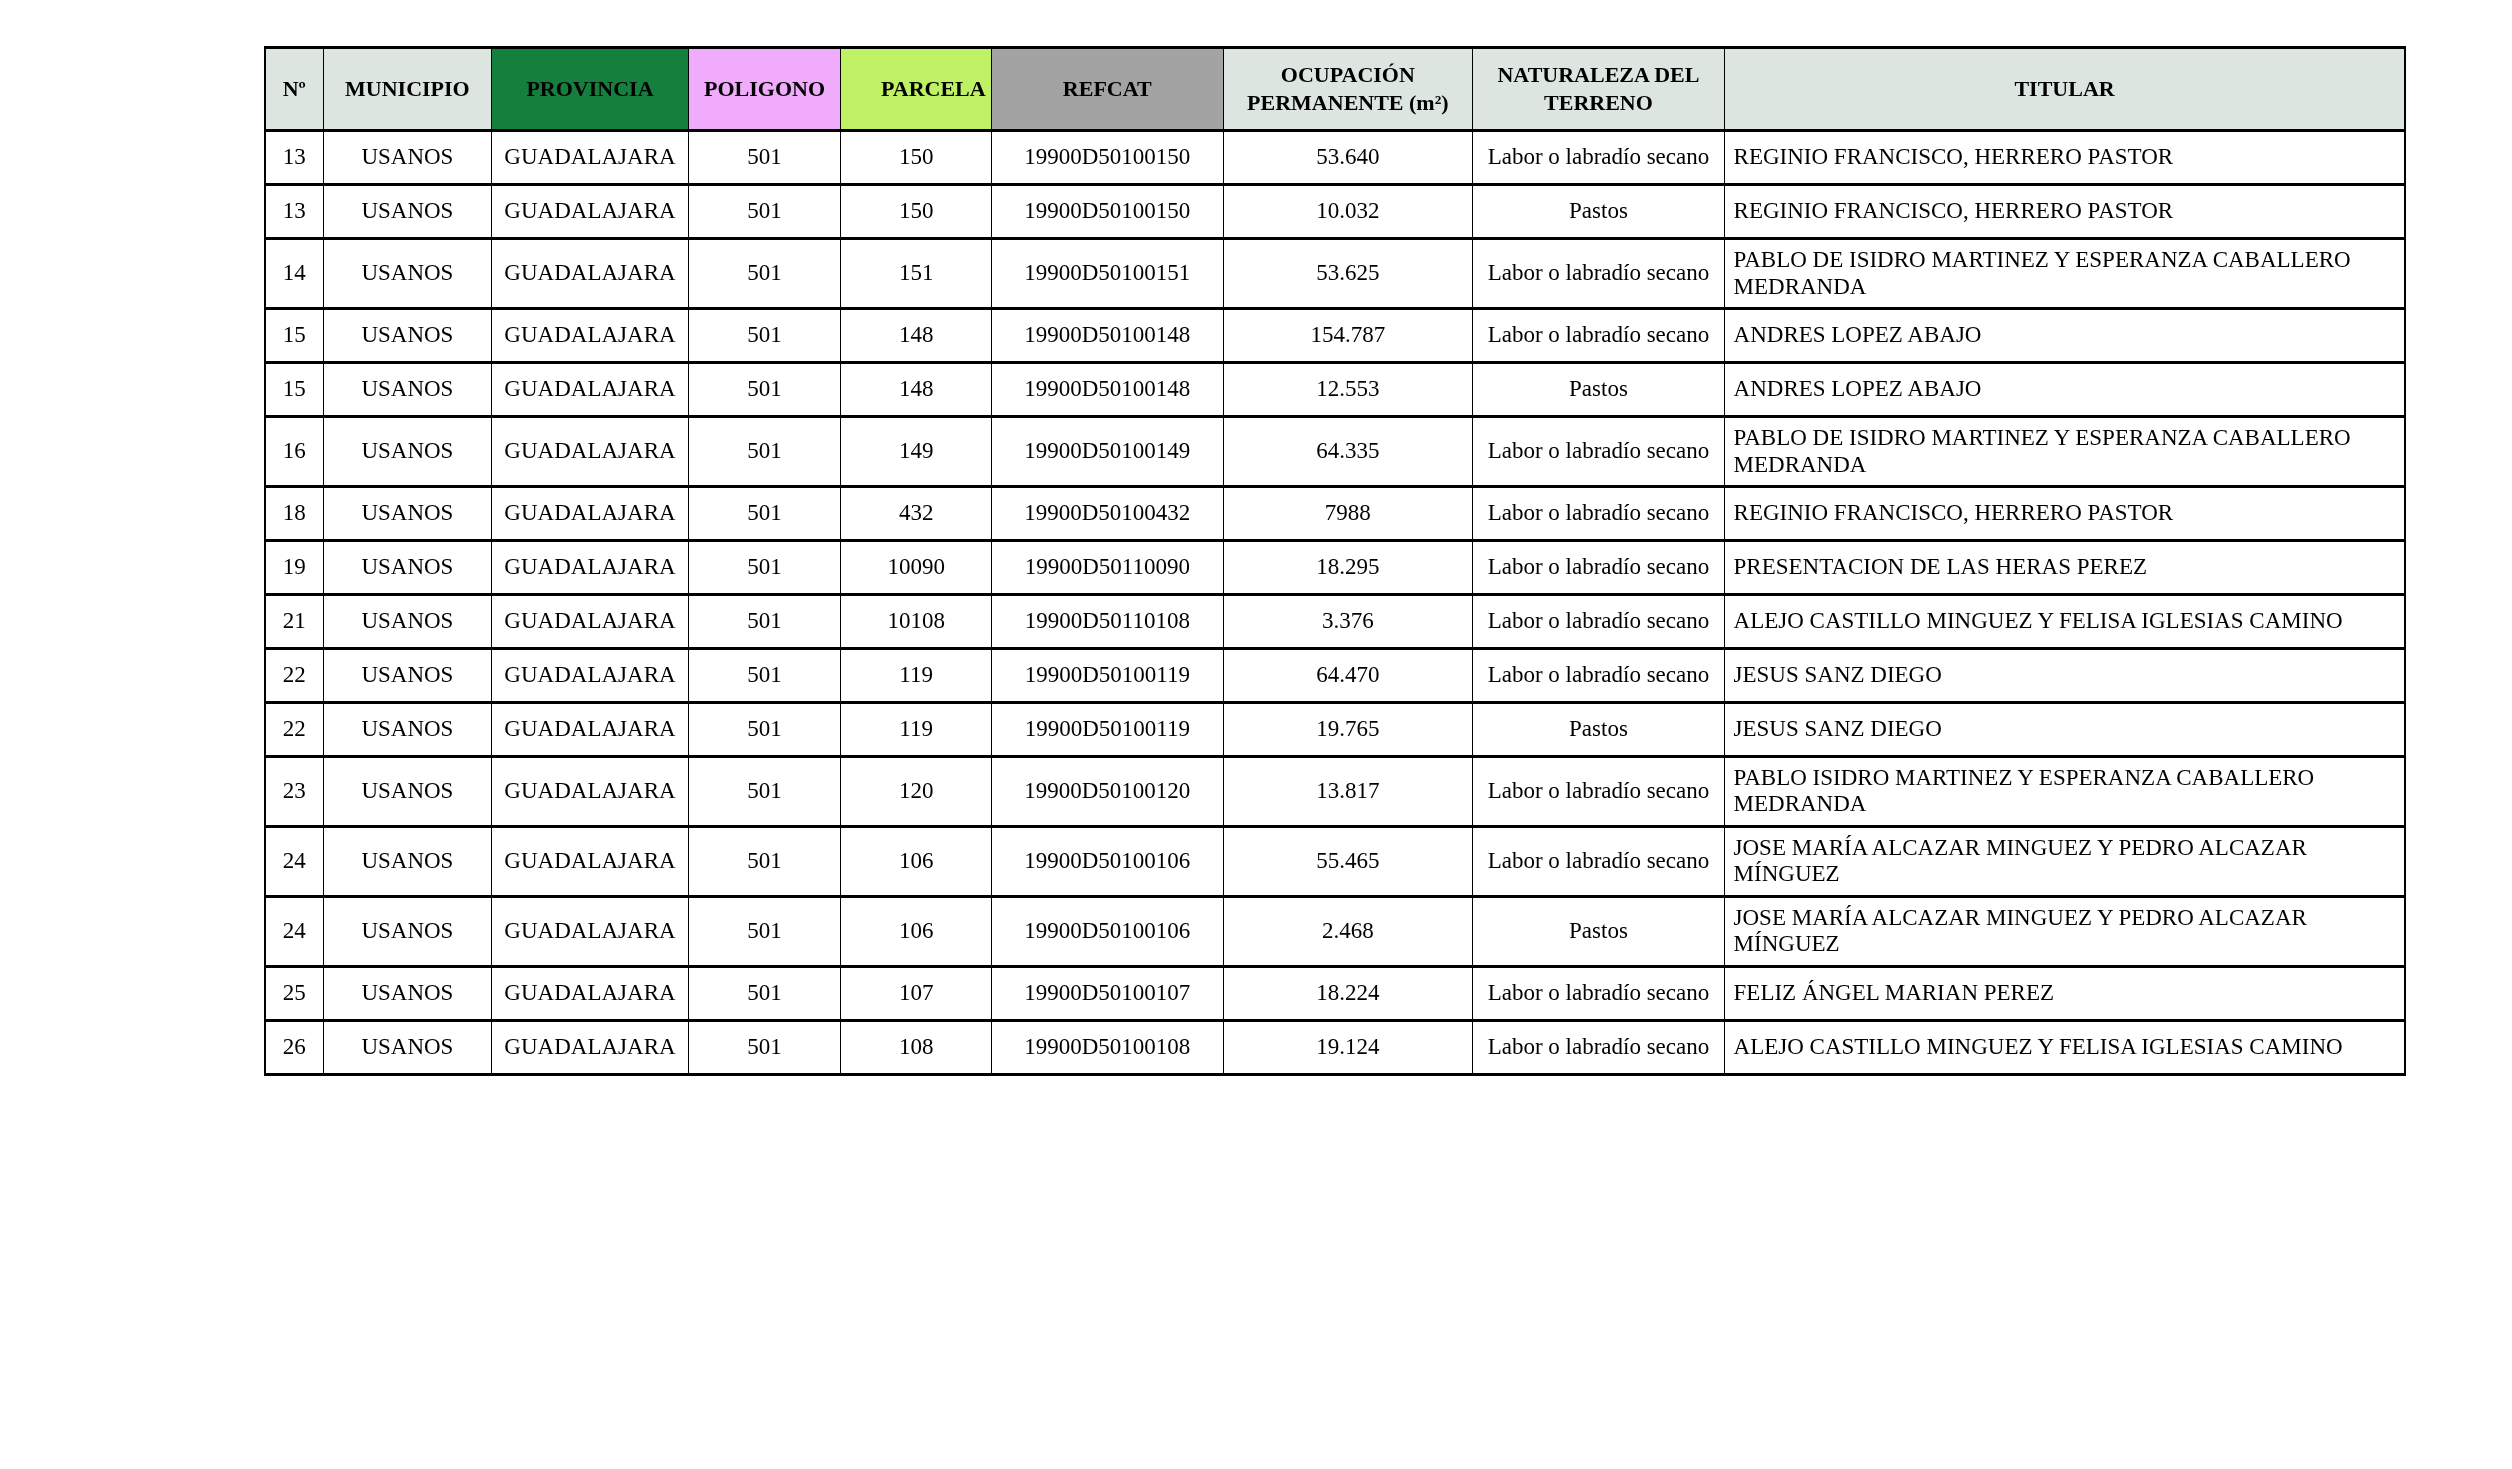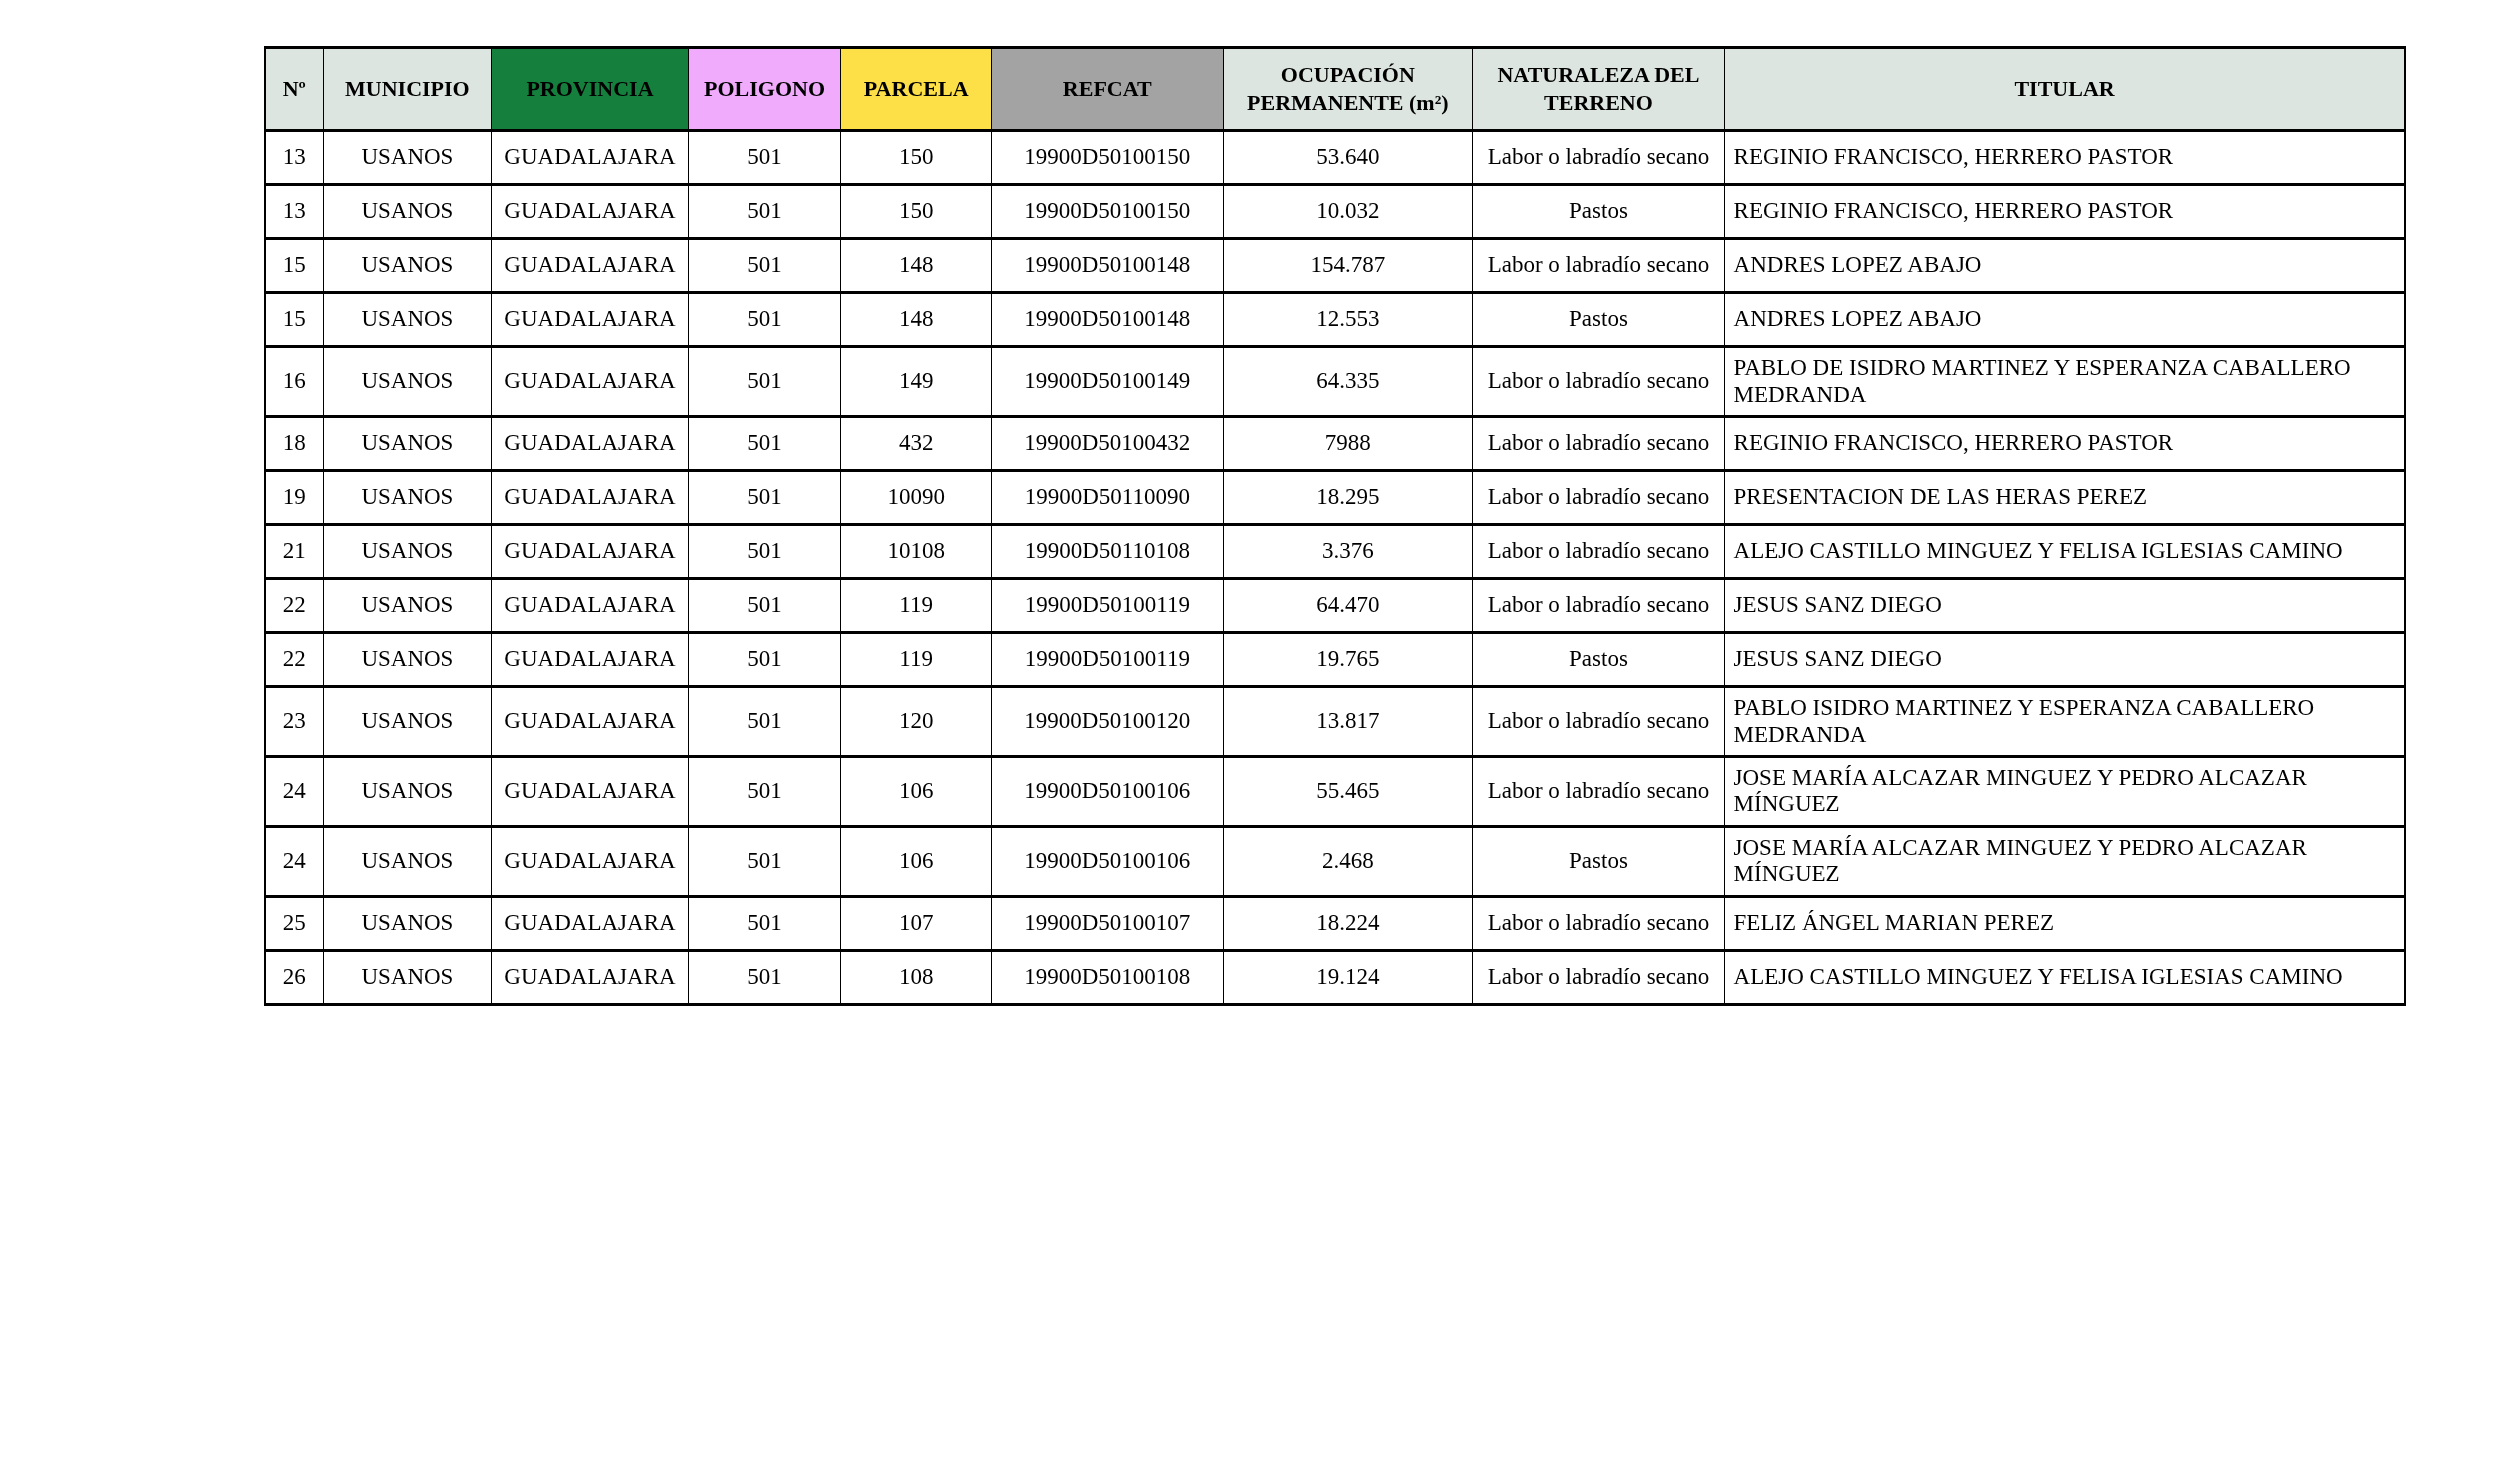--- a/index.html
+++ b/index.html
@@ -68,21 +68,21 @@
 <body>
 
 <div class="page" style="background: rgb(255, 255, 255);">
   <table class="parcels">
     <thead>
       <tr>
           <th class="w-num" style="background: rgb(221, 229, 224);">Nº</th>
           <th class="w-municipio" style="background: rgb(221, 229, 224);">MUNICIPIO</th>
           <th class="w-provincia" style="background: #15803d;">PROVINCIA</th>
           <th class="w-poligono" style="background: #f0abfc;">POLIGONO</th>
-          <th class="w-parcela" style="background: #fde047;">PARCELA</th>
+          <th class="w-parcela" style="background: #bef264; text-align: right;">PARCELA</th>
           <th class="w-refcat" style="background: #a3a3a3;">REFCAT</th>
           <th class="w-ocupacion" style="background: rgb(221, 229, 224);">OCUPACIÓN PERMANENTE (m²)</th>
           <th class="w-naturaleza" style="background: rgb(221, 229, 224);">NATURALEZA DEL TERRENO</th>
           <th class="w-titular" style="background: rgb(221, 229, 224);">TITULAR</th>
         </tr>
     </thead>
     <tbody>
         <tr>
           <td class="w-num col-num">13</td>
           <td class="w-municipio col-municipio">USANOS</td>
@@ -97,20 +97,31 @@
         <tr>
           <td class="w-num col-num">13</td>
           <td class="w-municipio col-municipio">USANOS</td>
           <td class="w-provincia col-provincia">GUADALAJARA</td>
           <td class="w-poligono col-poligono">501</td>
           <td class="w-parcela col-parcela">150</td>
           <td class="w-refcat col-refcat">19900D50100150</td>
           <td class="w-ocupacion col-ocupacion">10.032</td>
           <td class="w-naturaleza col-naturaleza">Pastos</td>
           <td class="w-titular col-titular">REGINIO FRANCISCO, HERRERO PASTOR</td>
+        </tr>
+        <tr>
+          <td class="w-num col-num">14</td>
+          <td class="w-municipio col-municipio">USANOS</td>
+          <td class="w-provincia col-provincia">GUADALAJARA</td>
+          <td class="w-poligono col-poligono">501</td>
+          <td class="w-parcela col-parcela">151</td>
+          <td class="w-refcat col-refcat">19900D50100151</td>
+          <td class="w-ocupacion col-ocupacion">53.625</td>
+          <td class="w-naturaleza col-naturaleza">Labor o labradío secano</td>
+          <td class="w-titular col-titular">PABLO DE ISIDRO MARTINEZ Y ESPERANZA CABALLERO MEDRANDA</td>
         </tr>
         <tr>
           <td class="w-num col-num">15</td>
           <td class="w-municipio col-municipio">USANOS</td>
           <td class="w-provincia col-provincia">GUADALAJARA</td>
           <td class="w-poligono col-poligono">501</td>
           <td class="w-parcela col-parcela">148</td>
           <td class="w-refcat col-refcat">19900D50100148</td>
           <td class="w-ocupacion col-ocupacion">154.787</td>
           <td class="w-naturaleza col-naturaleza">Labor o labradío secano</td>

